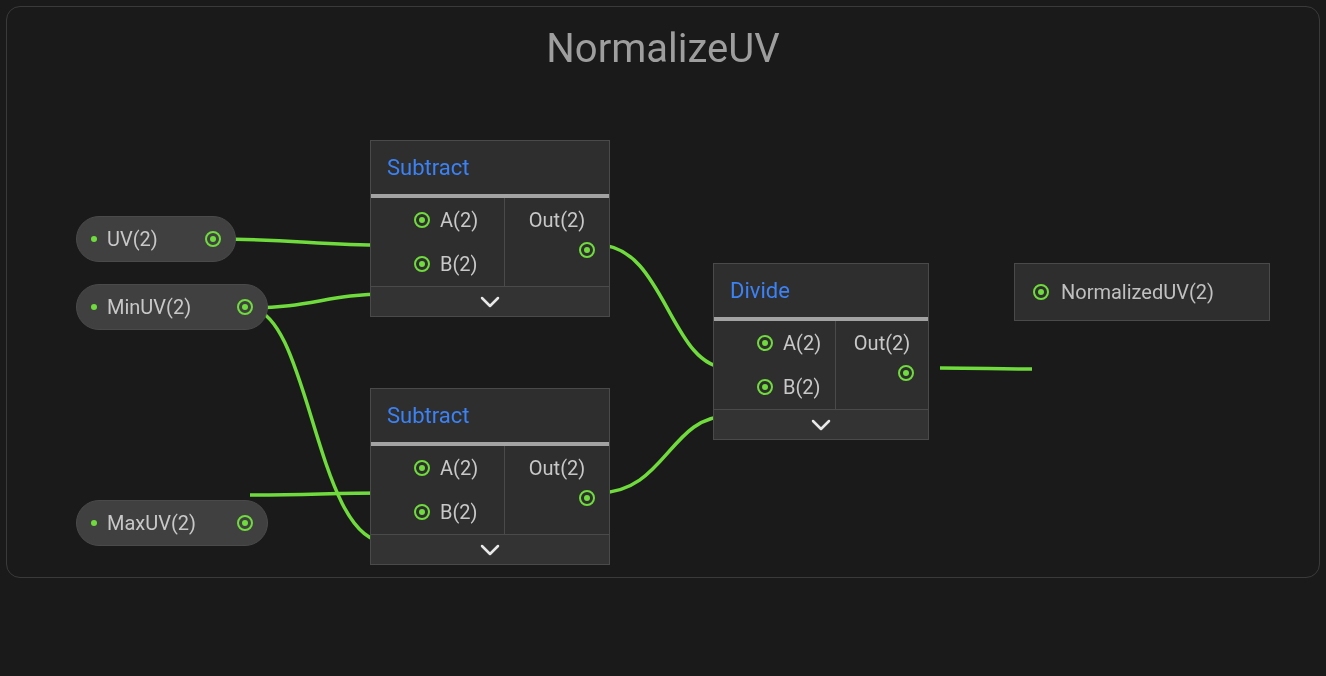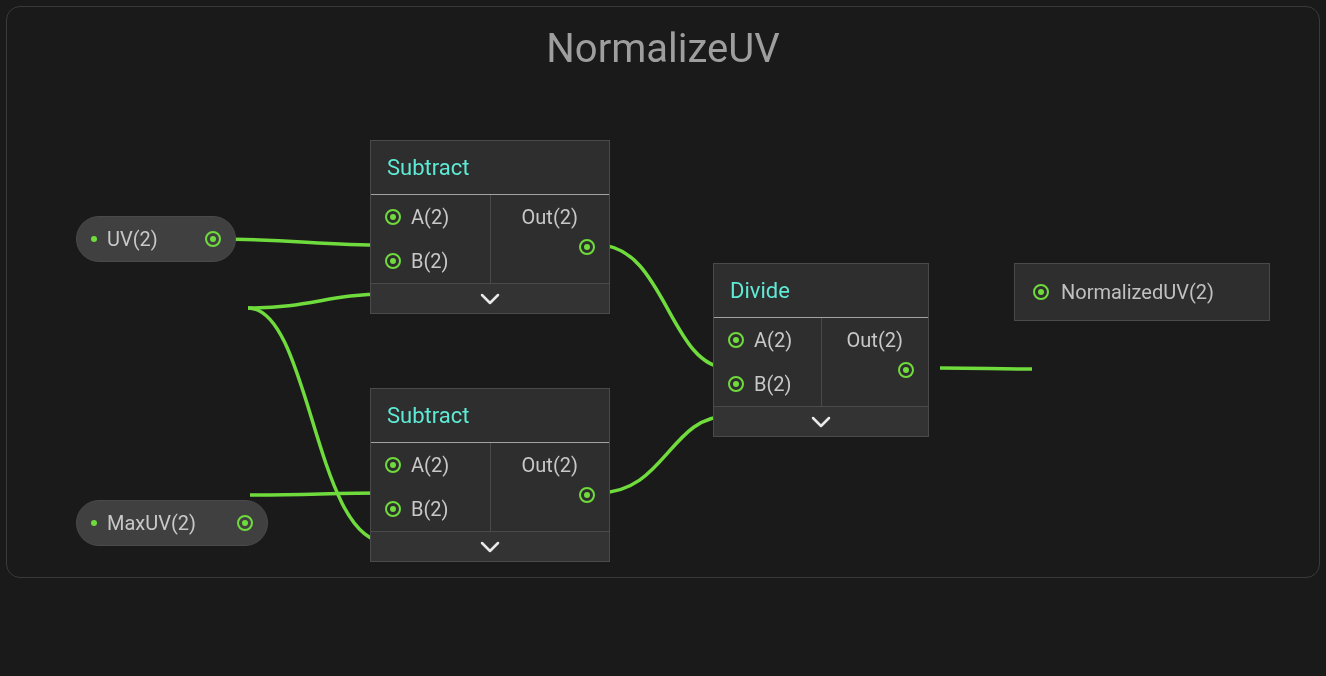--- a/index.html
+++ b/index.html
@@ -72,26 +72,27 @@
   .node {
     position: absolute;
     background: #2e2e2e;
     border: 1px solid #4a4a4a;
     display: flex;
     flex-direction: column;
   }
   .node-header {
     padding: 14px 16px;
     font-size: 22px;
-    color: #5eead4;
-    border-bottom: 1px solid #a3a3a3;
+    color: #3b82f6;
+    border-bottom: 4px solid #a3a3a3;
   }
   .node-body {
     display: flex;
     flex: 1 1 auto;
+    padding-left: 29px;
   }
   .node-col {
     flex: 1 1 0;
     display: flex;
     flex-direction: column;
     justify-content: flex-start;
   }
   .node-col.inputs { border-right: 1px solid #4a4a4a; }
   .row {
     display: flex;
@@ -164,20 +165,25 @@
 
     <path d="M 940 368 C 985 368, 990 369, 1032 369"></path>
   </svg>
 
   <div class="pill" style="left:76px; top:216px; width:160px;">
     <span class="dot"></span>
     <span class="label">UV(2)</span>
     <span class="port"></span>
   </div>
 
+  <div class="pill" style="left:76px; top:284px; width:192px;">
+    <span class="dot"></span>
+    <span class="label">MinUV(2)</span>
+    <span class="port"></span>
+  </div>
 
   <div class="pill" style="left:76px; top:500px; width:192px;">
     <span class="dot"></span>
     <span class="label">MaxUV(2)</span>
     <span class="port"></span>
   </div>
 
   <div class="node" style="left:370px; top:140px; width:240px;">
     <div class="node-header">Subtract</div>
     <div class="node-body">

